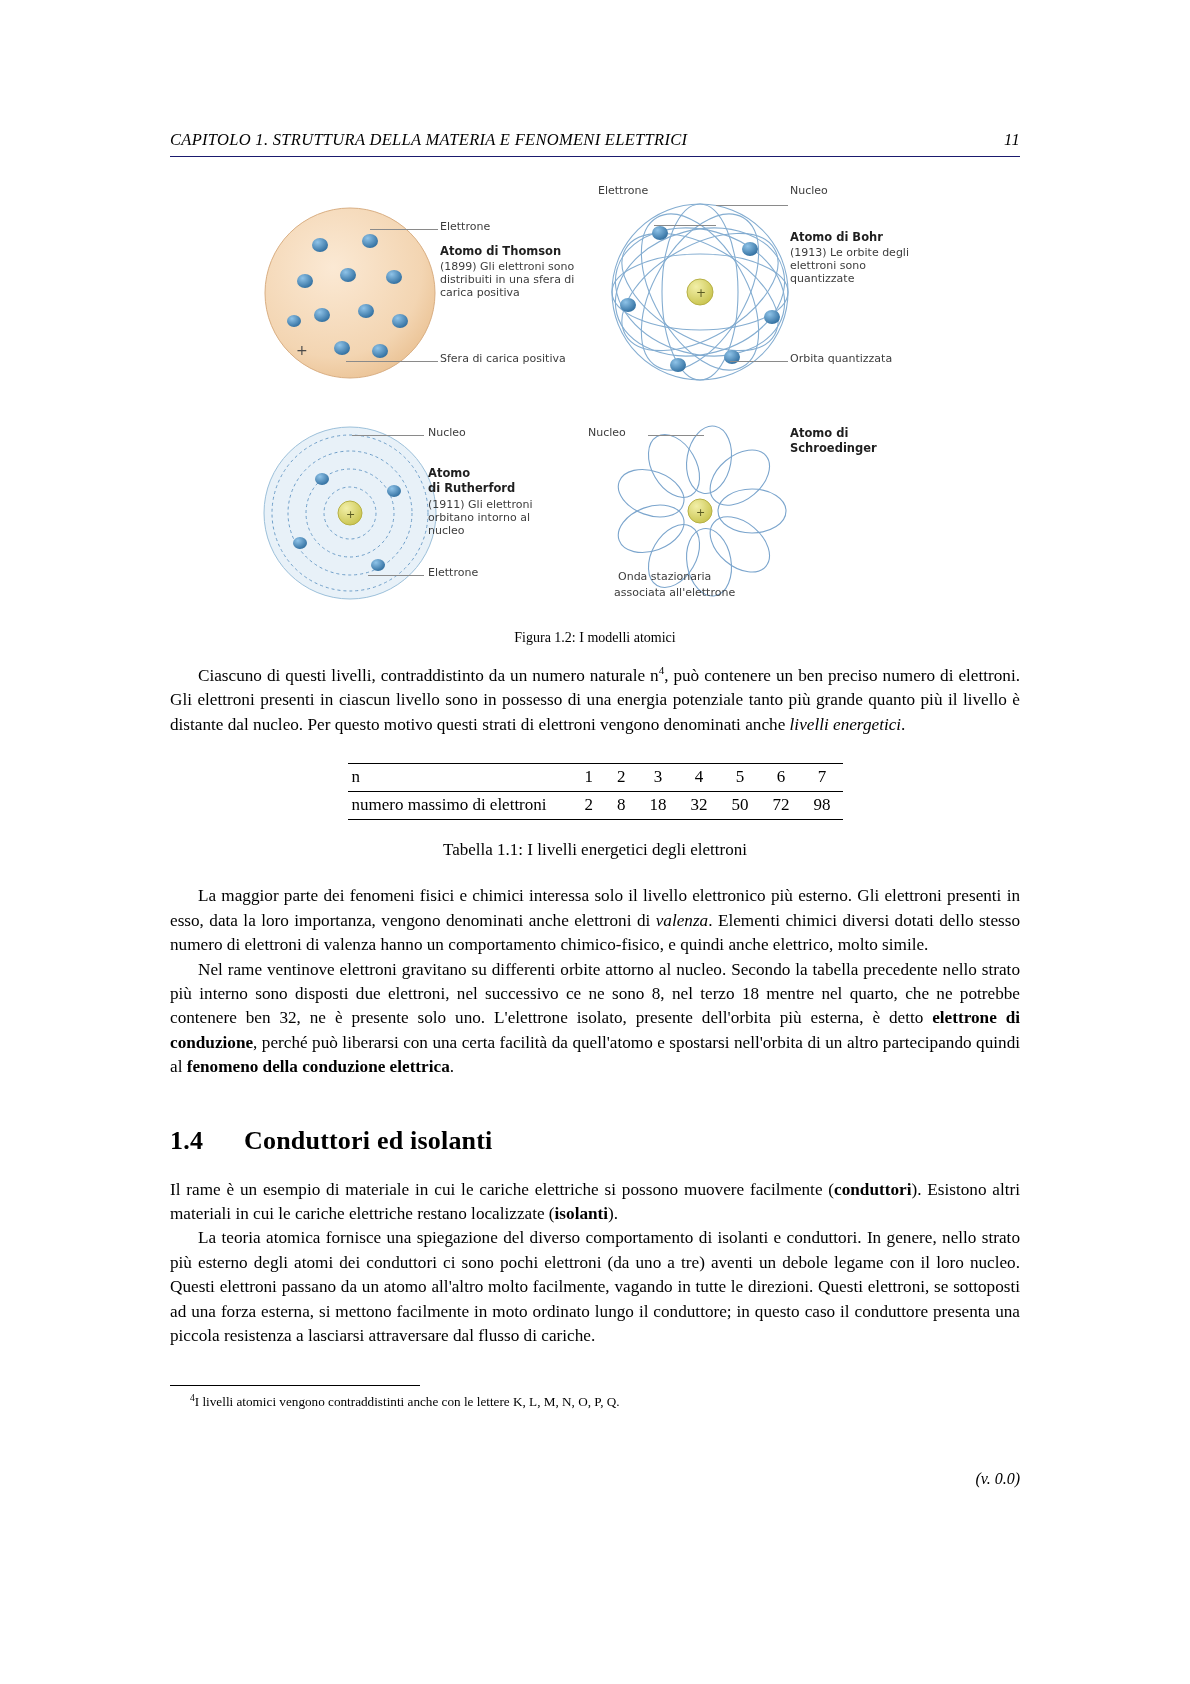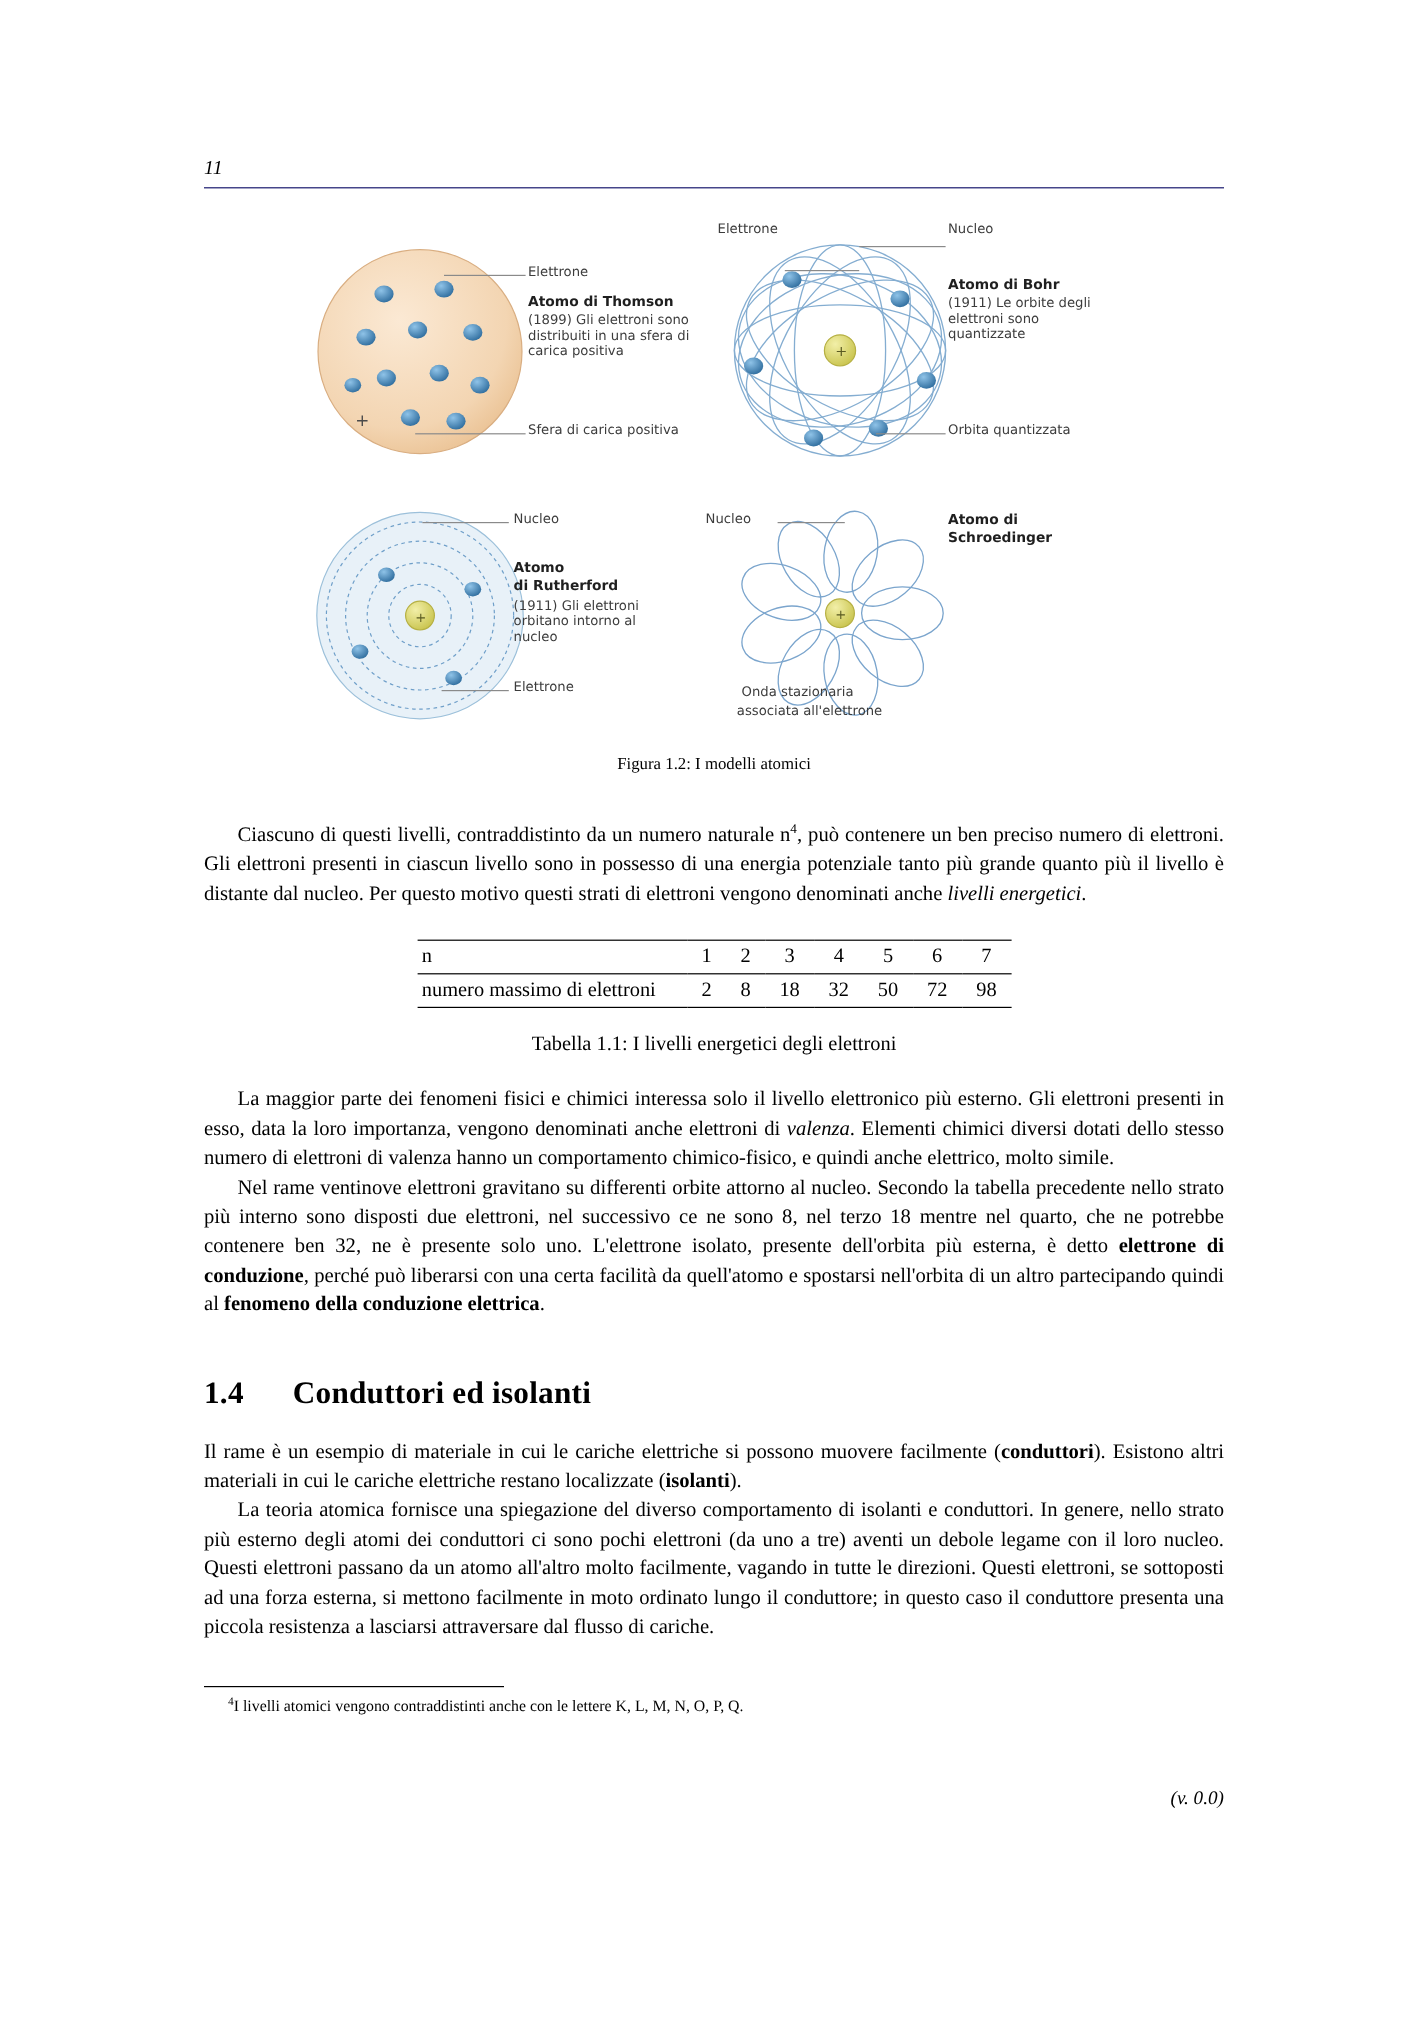--- a/index.html
+++ b/index.html
@@ -54,21 +54,21 @@
   }
 
   
   p.body {
     font-size: 17.2px;
     line-height: 1.42;
     text-align: justify;
     margin: 0;
     text-indent: 28px;
   }
-  p.body.first { margin-top: 38px; }
+  p.body.first { margin-top: 18px; }
   p.noindent { text-indent: 0; font-family: Liberation Serif, serif; }
   .it { font-style: italic; }
   .bf { font-weight: bold; }
   sup { font-size: 11px; vertical-align: super; line-height: 0; }
 
   
   .table-wrap {
     margin: 26px 0 0 0;
     display: flex;
     justify-content: center;
@@ -149,20 +149,21 @@
   }
   svg.atom { display: block; }
 </style>
 </head>
 <body>
 
 <div class="page">
   <div class="content">
 
     <div class="runhead">
+      <span class="chap">CAPITOLO 1.  STRUTTURA DELLA MATERIA E FENOMENI ELETTRICI</span>
       <span class="pno">11</span>
     </div>
 
     <div class="figure-wrap">
       <div class="figure">
 
         <div class="fig-row" style="height:230px;">
 
           <svg class="atom" width="180" height="180" style="position:absolute;left:10px;top:20px;">
             <defs>
@@ -224,21 +225,21 @@
               <ellipse cx="172" cy="120" rx="8" ry="7"></ellipse>
               <ellipse cx="78" cy="168" rx="8" ry="7"></ellipse>
               <ellipse cx="132" cy="160" rx="8" ry="7"></ellipse>
             </g>
           </svg>
           <div class="leader" style="left:404px;top:42px;width:62px;"></div>
           <div class="lbl" style="left:348px;top:2px;">Elettrone</div>
           <div class="lbl" style="left:540px;top:2px;">Nucleo</div>
           <div class="leader" style="left:466px;top:22px;width:72px;"></div>
           <div class="lbl title" style="left:540px;top:48px;">Atomo di Bohr</div>
-          <div class="lbl blk" style="left:540px;top:64px;width:130px;">(1911) Le orbite degli elettroni sono quantizzate</div>
+          <div class="lbl blk" style="left:540px;top:64px;width:130px;">(1913) Le orbite degli elettroni sono quantizzate</div>
           <div class="leader" style="left:480px;top:178px;width:58px;"></div>
           <div class="lbl" style="left:540px;top:170px;">Orbita quantizzata</div>
         </div>
 
         <div class="fig-row" style="height:195px;">
 
           <svg class="atom" width="180" height="180" style="position:absolute;left:10px;top:10px;">
             <circle cx="90" cy="90" r="86" fill="#e8f1f8" stroke="#9cc0da" stroke-width="1"></circle>
             <g fill="none" stroke="#6f9fc9" stroke-width="1" stroke-dasharray="3,3">
               <circle cx="90" cy="90" r="26"></circle>

